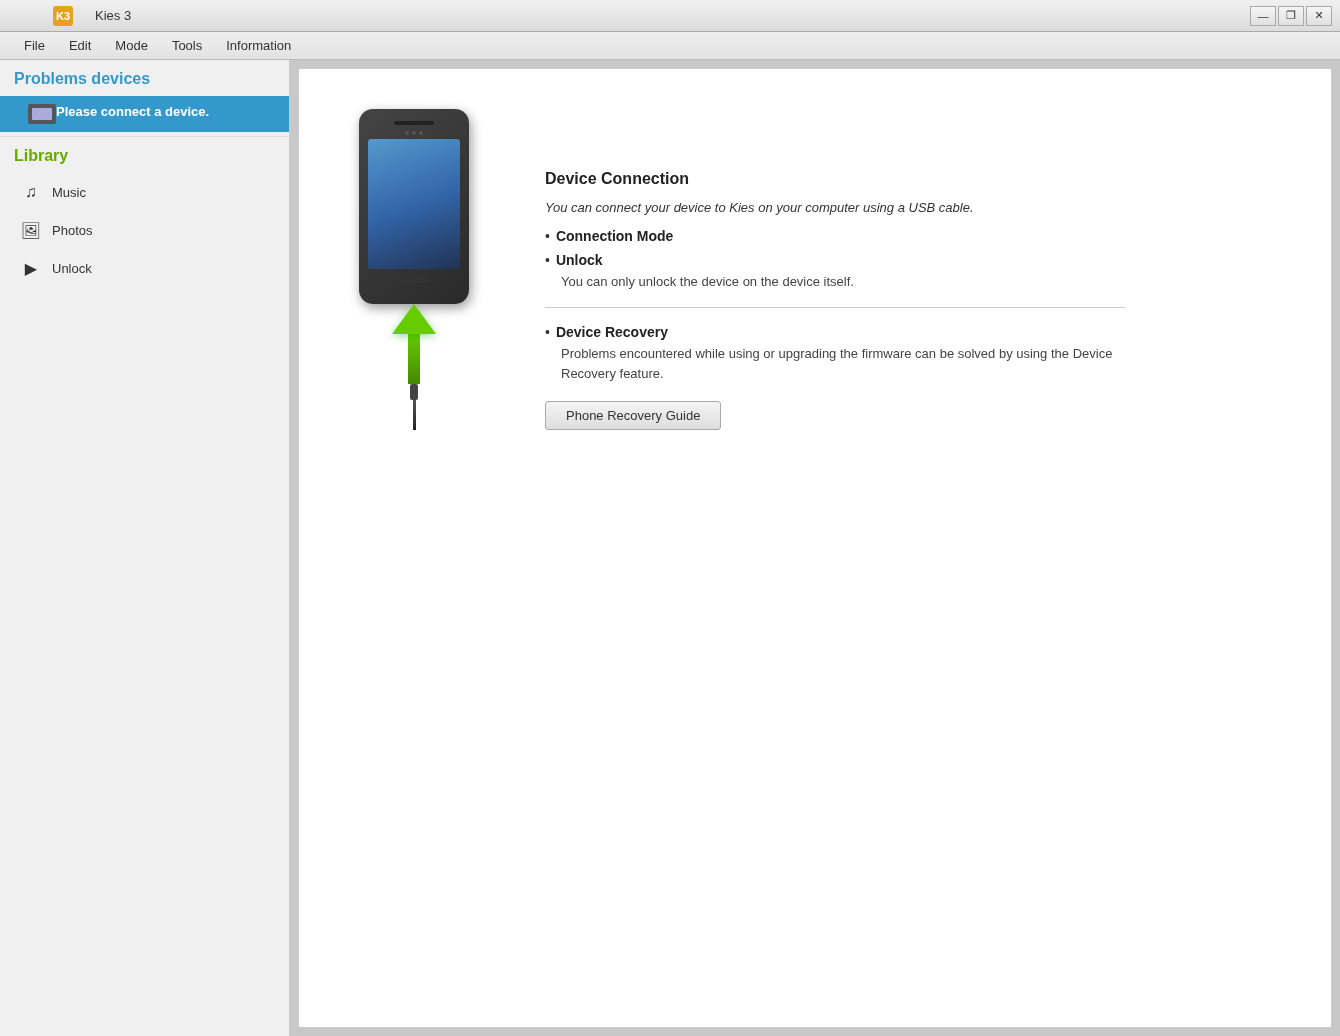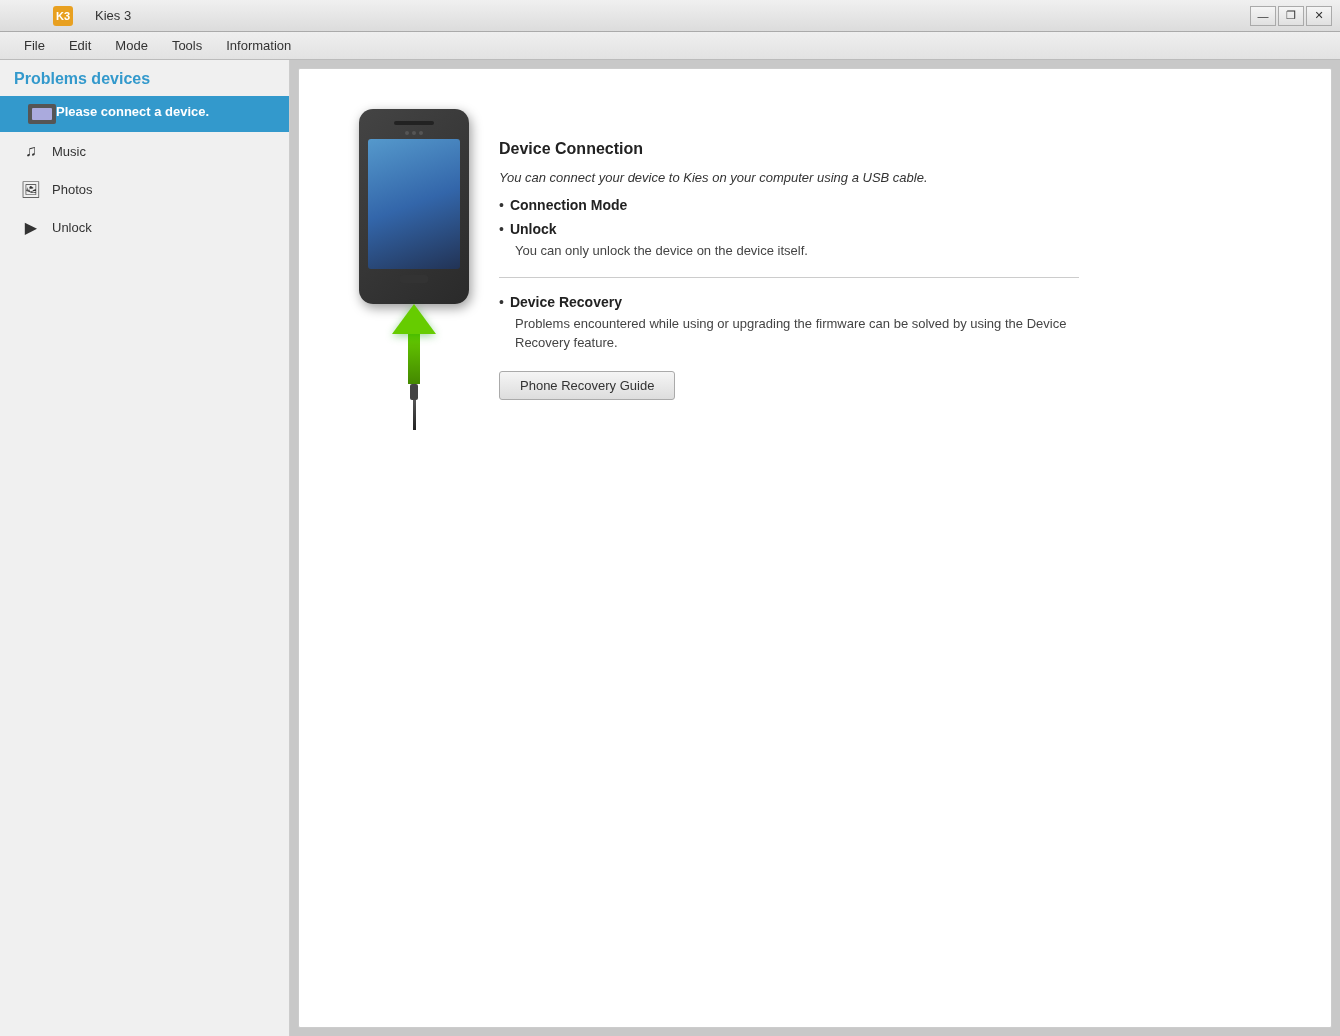--- a/index.html
+++ b/index.html
@@ -161,22 +161,22 @@
       border-radius: 2px;
       overflow: hidden;
       display: flex;
       align-items: flex-start;
       justify-content: flex-start;
       padding: 40px 60px;
     }
 
     .content-inner {
       display: flex;
-      gap: 30px;
-      align-items: center;
+      gap: 76px;
+      align-items: flex-end;
     }
 
     
     .phone-illustration {
       display: flex;
       flex-direction: column;
       align-items: center;
       flex-shrink: 0;
     }
     .phone-body {
@@ -331,20 +331,21 @@
 </div>
 
 <div class="main-container">
 
   <div class="sidebar">
     <div class="sidebar-section-header">Problems devices</div>
     <div class="sidebar-device-item">
       <div class="device-icon"></div>
       <span class="sidebar-device-label">Please connect a device.</span>
     </div>
+    <div class="sidebar-section-header library">Library</div>
     <div class="sidebar-library-item">
       <span class="lib-icon">♫</span>
       <span>Music</span>
     </div>
     <div class="sidebar-library-item">
       <span class="lib-icon">🖼</span>
       <span>Photos</span>
     </div>
     <div class="sidebar-library-item">
       <span class="lib-icon">▶</span>

